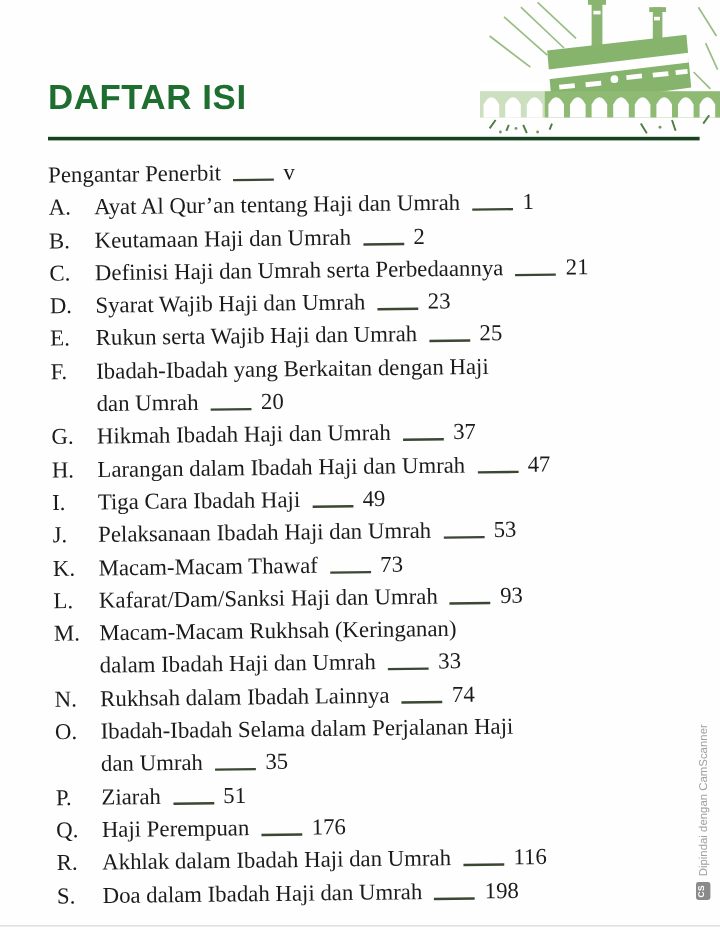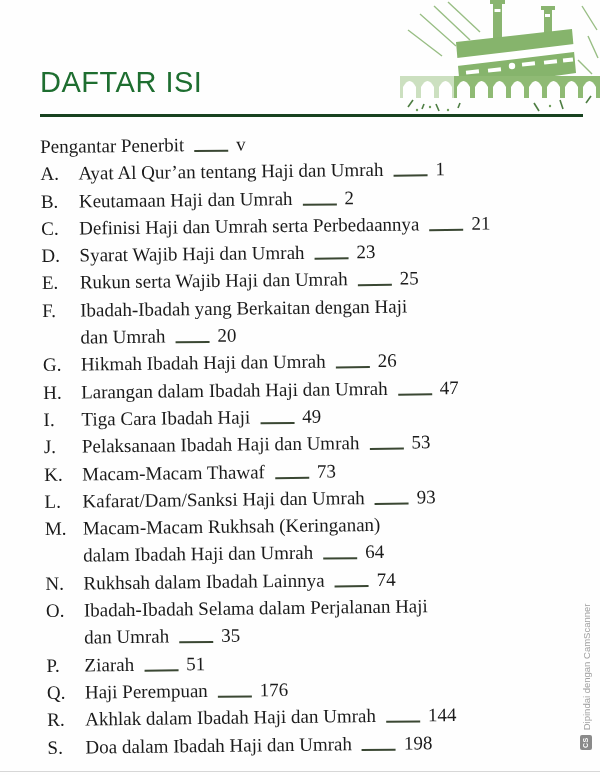--- a/index.html
+++ b/index.html
@@ -11,21 +11,21 @@
     font-family:"Liberation Serif", serif;
   }
   
   .illus{
     position:absolute;top:0;right:0;width:200px;height:118px;
   }
   
   .title{
     position:absolute;left:40px;top:66px;
     font-family:"Liberation Sans", sans-serif;
-    font-weight:normal;font-size:29px;letter-spacing:.5px;
+    font-weight:bold;font-size:29px;letter-spacing:.5px;
     color:#1e6e30;margin:0;
   }
   .title-rule{
     position:absolute;left:40px;top:114px;width:543px;height:2.5px;
     background:#17421f;
   }
   
   .toc{
     position:absolute;left:40px;top:133px;width:530px;
     font-size:19px;line-height:27.3px;color:#1b1b1b;
@@ -178,21 +178,21 @@
       <div class="entry">
         <span class="lab">F.</span>
         <div class="body">
           <div class="tline"><span>Ibadah-Ibadah yang Berkaitan dengan Haji</span></div>
           <div class="tline"><span>dan Umrah</span><span class="leader"></span><span class="pg">20</span></div>
         </div>
       </div>
       <div class="entry">
         <span class="lab">G.</span>
         <div class="body">
-          <div class="tline"><span>Hikmah Ibadah Haji dan Umrah</span><span class="leader"></span><span class="pg">26</span></div>
+          <div class="tline"><span>Hikmah Ibadah Haji dan Umrah</span><span class="leader"></span><span class="pg">37</span></div>
         </div>
       </div>
       <div class="entry">
         <span class="lab">H.</span>
         <div class="body">
           <div class="tline"><span>Larangan dalam Ibadah Haji dan Umrah</span><span class="leader"></span><span class="pg">47</span></div>
         </div>
       </div>
       <div class="entry">
         <span class="lab">I.</span>
@@ -215,21 +215,21 @@
       <div class="entry">
         <span class="lab">L.</span>
         <div class="body">
           <div class="tline"><span>Kafarat/Dam/Sanksi Haji dan Umrah</span><span class="leader"></span><span class="pg">93</span></div>
         </div>
       </div>
       <div class="entry">
         <span class="lab">M.</span>
         <div class="body">
           <div class="tline"><span>Macam-Macam Rukhsah (Keringanan)</span></div>
-          <div class="tline"><span>dalam Ibadah Haji dan Umrah</span><span class="leader"></span><span class="pg">64</span></div>
+          <div class="tline"><span>dalam Ibadah Haji dan Umrah</span><span class="leader"></span><span class="pg">33</span></div>
         </div>
       </div>
       <div class="entry">
         <span class="lab">N.</span>
         <div class="body">
           <div class="tline"><span>Rukhsah dalam Ibadah Lainnya</span><span class="leader"></span><span class="pg">74</span></div>
         </div>
       </div>
       <div class="entry">
         <span class="lab">O.</span>
@@ -246,21 +246,21 @@
       </div>
       <div class="entry">
         <span class="lab">Q.</span>
         <div class="body">
           <div class="tline"><span>Haji Perempuan</span><span class="leader"></span><span class="pg">176</span></div>
         </div>
       </div>
       <div class="entry">
         <span class="lab">R.</span>
         <div class="body">
-          <div class="tline"><span>Akhlak dalam Ibadah Haji dan Umrah</span><span class="leader"></span><span class="pg">144</span></div>
+          <div class="tline"><span>Akhlak dalam Ibadah Haji dan Umrah</span><span class="leader"></span><span class="pg">116</span></div>
         </div>
       </div>
       <div class="entry">
         <span class="lab">S.</span>
         <div class="body">
           <div class="tline"><span>Doa dalam Ibadah Haji dan Umrah</span><span class="leader"></span><span class="pg">198</span></div>
         </div>
       </div>
     </div>
 

